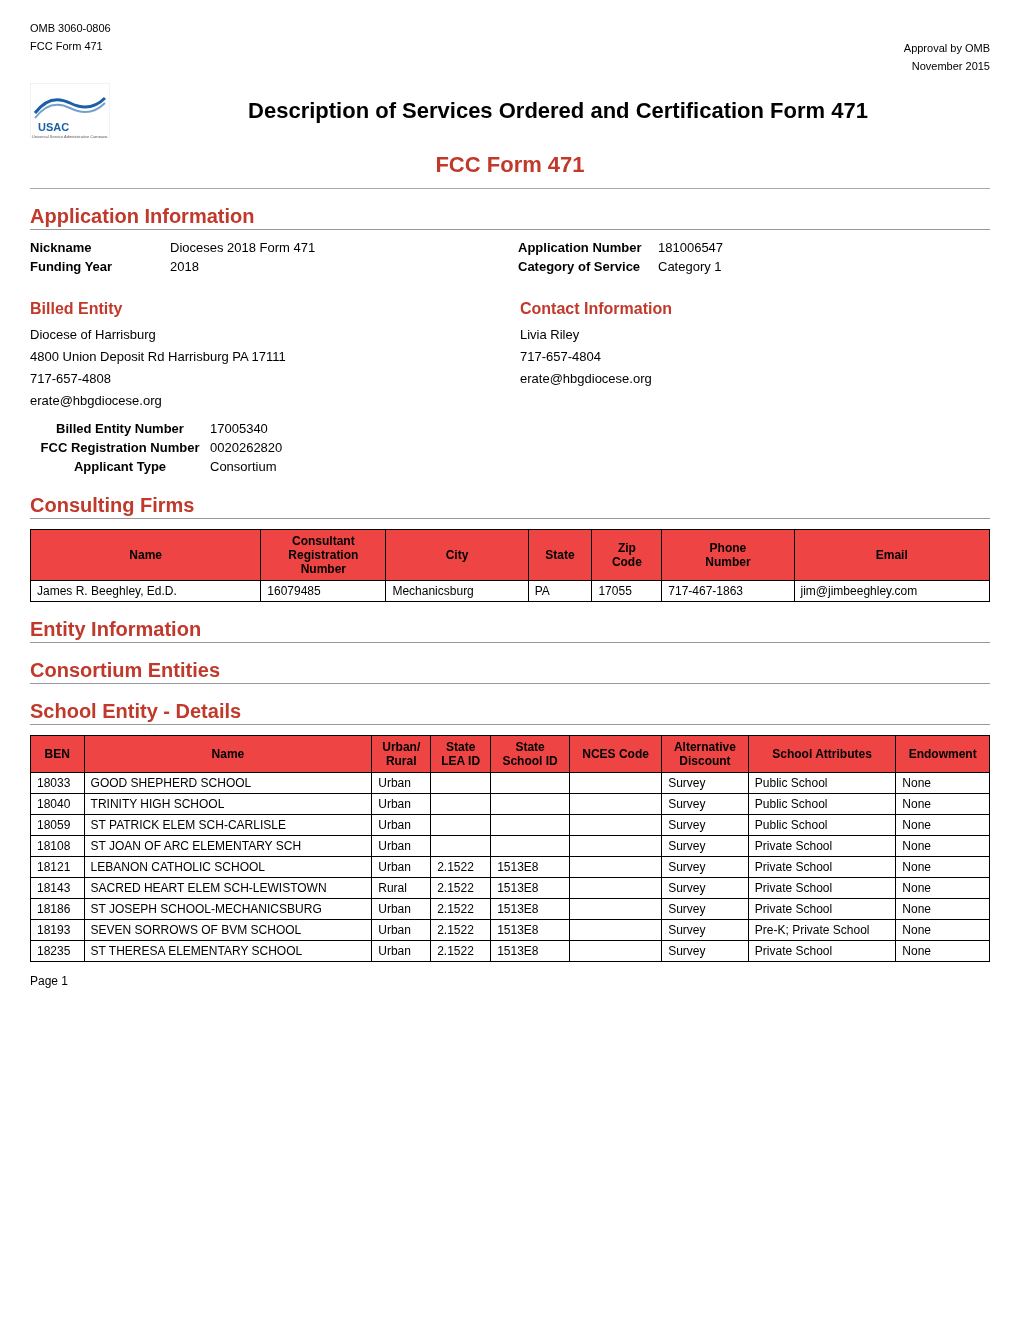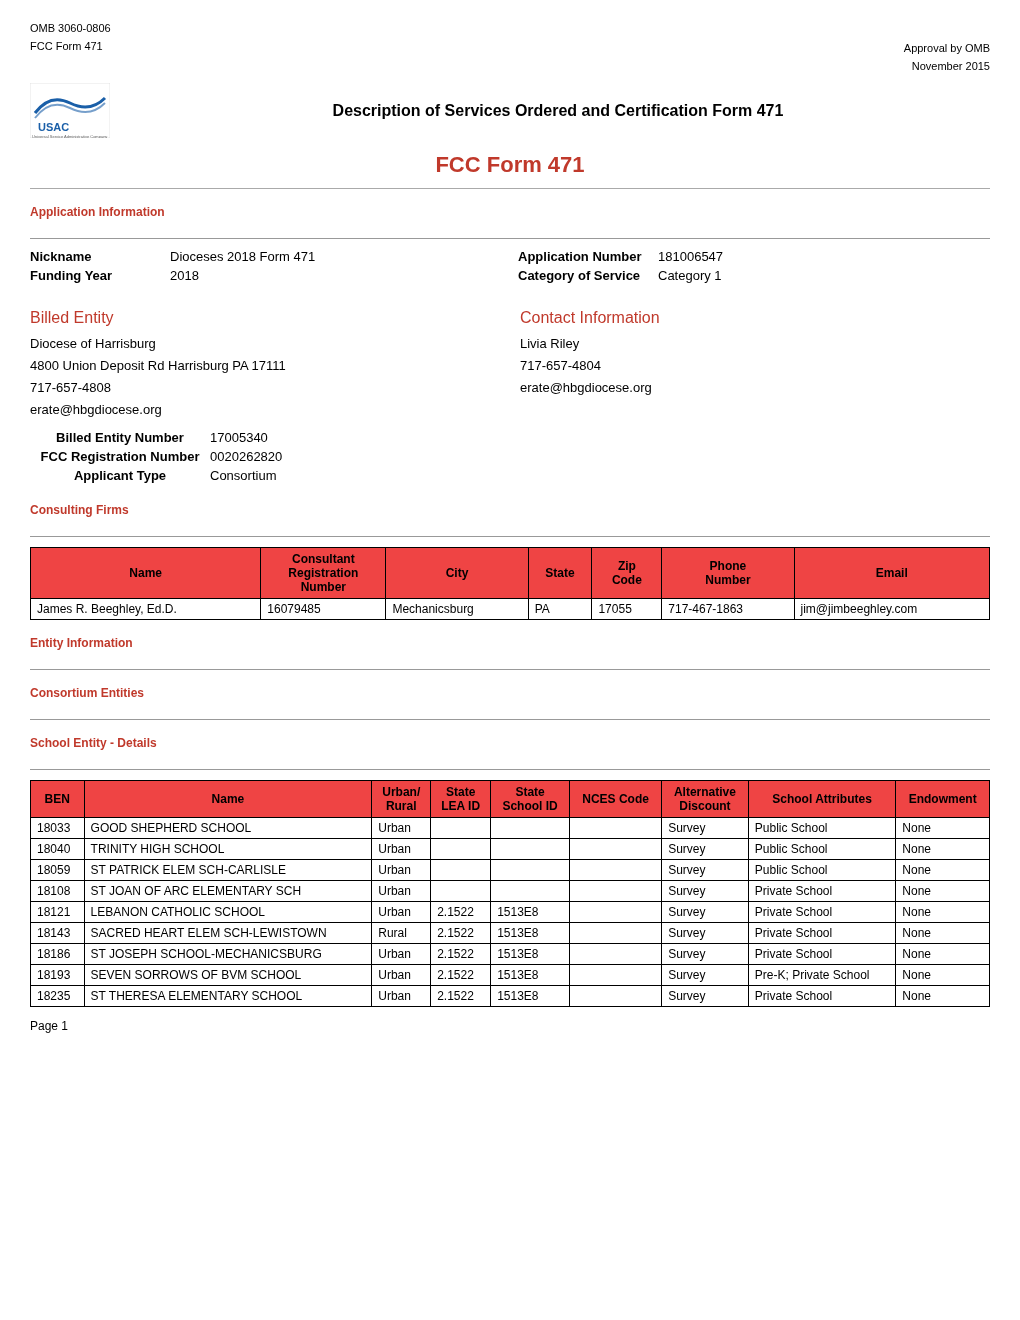--- a/index.html
+++ b/index.html
@@ -24,44 +24,44 @@
       align-items: center;
       margin-bottom: 14px;
     }
     .usac-logo {
       width: 80px;
       height: 55px;
       margin-right: 16px;
       flex-shrink: 0;
     }
     .main-title {
-      font-size: 16px;
+      font-size: 22px;
       font-weight: bold;
       text-align: center;
       flex: 1;
     }
     .form-title {
       text-align: center;
       font-size: 22px;
       font-weight: bold;
       color: #c0392b;
       margin-bottom: 10px;
     }
     .section-title {
-      font-size: 12px;
+      font-size: 20px;
       font-weight: bold;
       color: #c0392b;
       border-bottom: 1px solid #999;
-      padding-bottom: 19px;
+      padding-bottom: 1px;
       margin-bottom: 10px;
       margin-top: 16px;
     }
     .section-title-no-border {
       font-size: 16px;
-      font-weight: normal;
+      font-weight: bold;
       color: #c0392b;
       margin-bottom: 6px;
       margin-top: 16px;
     }
     .two-col {
       display: flex;
       gap: 20px;
       margin-bottom: 10px;
     }
     .col-half { flex: 1; }

